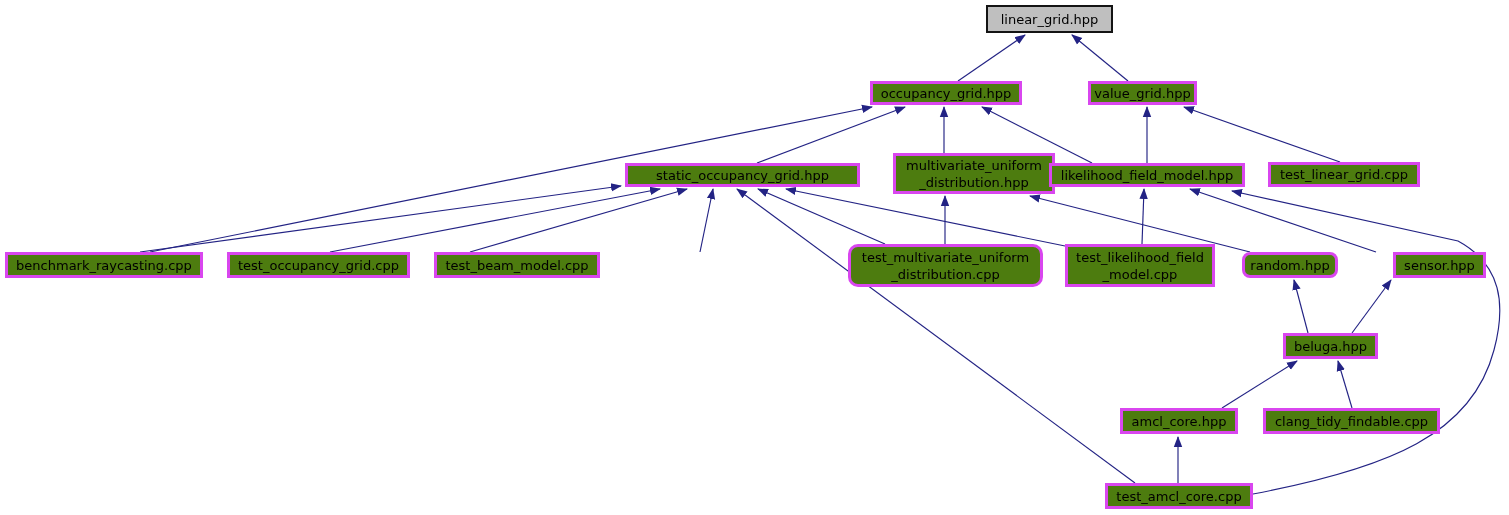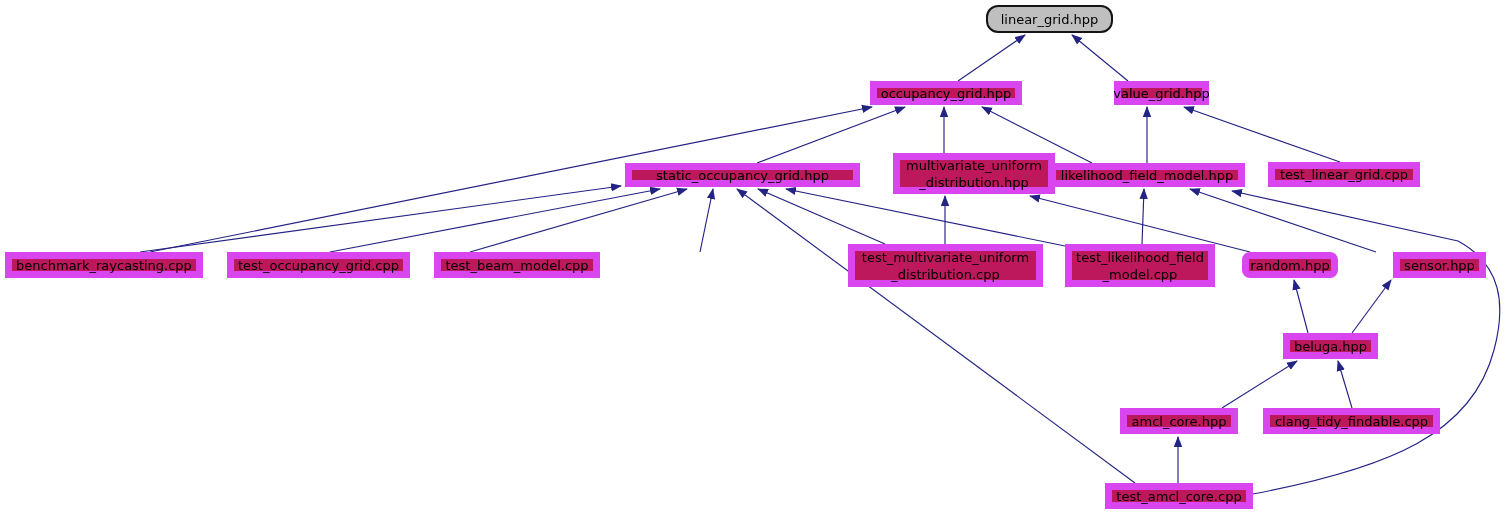--- a/index.html
+++ b/index.html
@@ -5,21 +5,21 @@
   html,body { margin:0; padding:0; }
   body {
     width:1509px; height:515px; position:relative;
     background:#ffffff; overflow:hidden;
     font-family:"DejaVu Sans","Liberation Sans",sans-serif;
   }
   #graph-canvas { position:absolute; left:0; top:0; width:1509px; height:515px; }
   svg.edges { position:absolute; left:0; top:0; }
   .node {
     position:absolute; box-sizing:border-box;
-    border:7px solid #d946ef; background:#be185d;
+    border:3px solid #d946ef; background:#4d7c0f;
     display:flex; flex-direction:column; align-items:center; justify-content:center;
     font-size:13px; color:#000000; line-height:17px; white-space:nowrap;
     z-index:2;
   }
   .node.root { background:#bfbfbf; border:2px solid #141414; }
   .node span { display:block; }
 </style>
 </head>
 <body>
 
@@ -49,27 +49,27 @@
       <line x1="1250" y1="252" x2="1030" y2="196" stroke="#232384" stroke-width="1.15" fill="none" marker-end="url(#arrowhead)"></line>
       <line x1="1142" y1="244" x2="1144" y2="189" stroke="#232384" stroke-width="1.15" fill="none" marker-end="url(#arrowhead)"></line>
       <line x1="1376" y1="252" x2="1190" y2="189" stroke="#232384" stroke-width="1.15" fill="none" marker-end="url(#arrowhead)"></line>
       <path d="M 1253 494 C 1390 468, 1472 434, 1494 350 C 1506 305, 1502 265, 1458 241 L 1232 191" stroke="#232384" stroke-width="1.15" fill="none" marker-end="url(#arrowhead)"></path>
       <line x1="1308" y1="333" x2="1294" y2="280" stroke="#232384" stroke-width="1.15" fill="none" marker-end="url(#arrowhead)"></line>
       <line x1="1352" y1="333" x2="1391" y2="280" stroke="#232384" stroke-width="1.15" fill="none" marker-end="url(#arrowhead)"></line>
       <line x1="1222" y1="408" x2="1297" y2="361" stroke="#232384" stroke-width="1.15" fill="none" marker-end="url(#arrowhead)"></line>
       <line x1="1352" y1="408" x2="1338" y2="361" stroke="#232384" stroke-width="1.15" fill="none" marker-end="url(#arrowhead)"></line>
       <line x1="1178" y1="483" x2="1178" y2="437" stroke="#232384" stroke-width="1.15" fill="none" marker-end="url(#arrowhead)"></line>
     </svg>
-    <div class="node root" style="left: 986px; top: 5px; width: 127px; height: 28px; border-radius: 12px;">
+    <div class="node root" style="left: 986px; top: 5px; width: 127px; height: 28px;">
       <span>linear_grid.hpp</span>
     </div>
     <div class="node" style="left: 870px; top: 81px; width: 152px; height: 24px;">
       <span>occupancy_grid.hpp</span>
     </div>
-    <div class="node" style="left: 1088px; top: 81px; width: 95px; height: 24px; margin-left: 26px;">
+    <div class="node" style="left: 1088px; top: 81px; width: 109px; height: 24px;">
       <span>value_grid.hpp</span>
     </div>
     <div class="node" style="left: 625px; top: 163px; width: 235px; height: 24px;">
       <span>static_occupancy_grid.hpp</span>
     </div>
     <div class="node" style="left: 865px; top: 153px; width: 162px; height: 41px; margin-left: 28px;">
       <span>multivariate_uniform</span>
       <span>_distribution.hpp</span>
     </div>
     <div class="node" style="left: 1049px; top: 163px; width: 196px; height: 24px;">
@@ -80,21 +80,21 @@
     </div>
     <div class="node" style="left: 5px; top: 252px; width: 198px; height: 26px;">
       <span>benchmark_raycasting.cpp</span>
     </div>
     <div class="node" style="left: 227px; top: 252px; width: 183px; height: 26px;">
       <span>test_occupancy_grid.cpp</span>
     </div>
     <div class="node" style="left: 434px; top: 252px; width: 166px; height: 26px;">
       <span>test_beam_model.cpp</span>
     </div>
-    <div class="node" style="left: 848px; top: 244px; width: 195px; height: 43px;">
+    <div class="node" style="left: 848px; top: 244px; width: 195px; height: 43px; border-radius: 10px;">
       <span>test_multivariate_uniform</span>
       <span>_distribution.cpp</span>
     </div>
     <div class="node" style="left: 1065px; top: 244px; width: 150px; height: 43px;">
       <span>test_likelihood_field</span>
       <span>_model.cpp</span>
     </div>
     <div class="node" style="left: 1242px; top: 252px; width: 96px; height: 26px; border-radius: 8px;">
       <span>random.hpp</span>
     </div>

